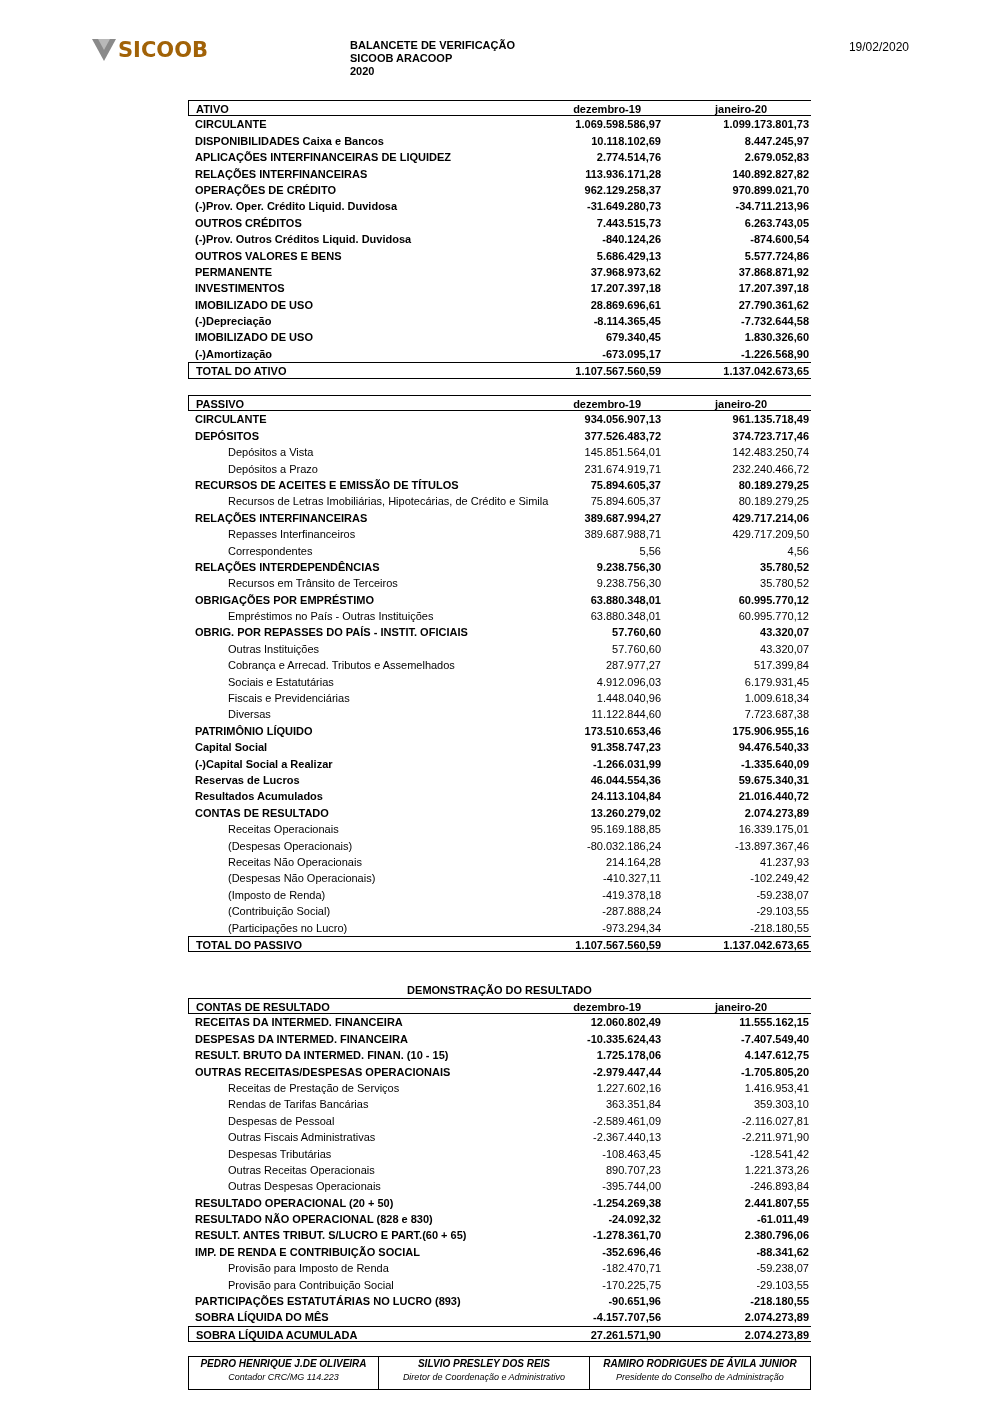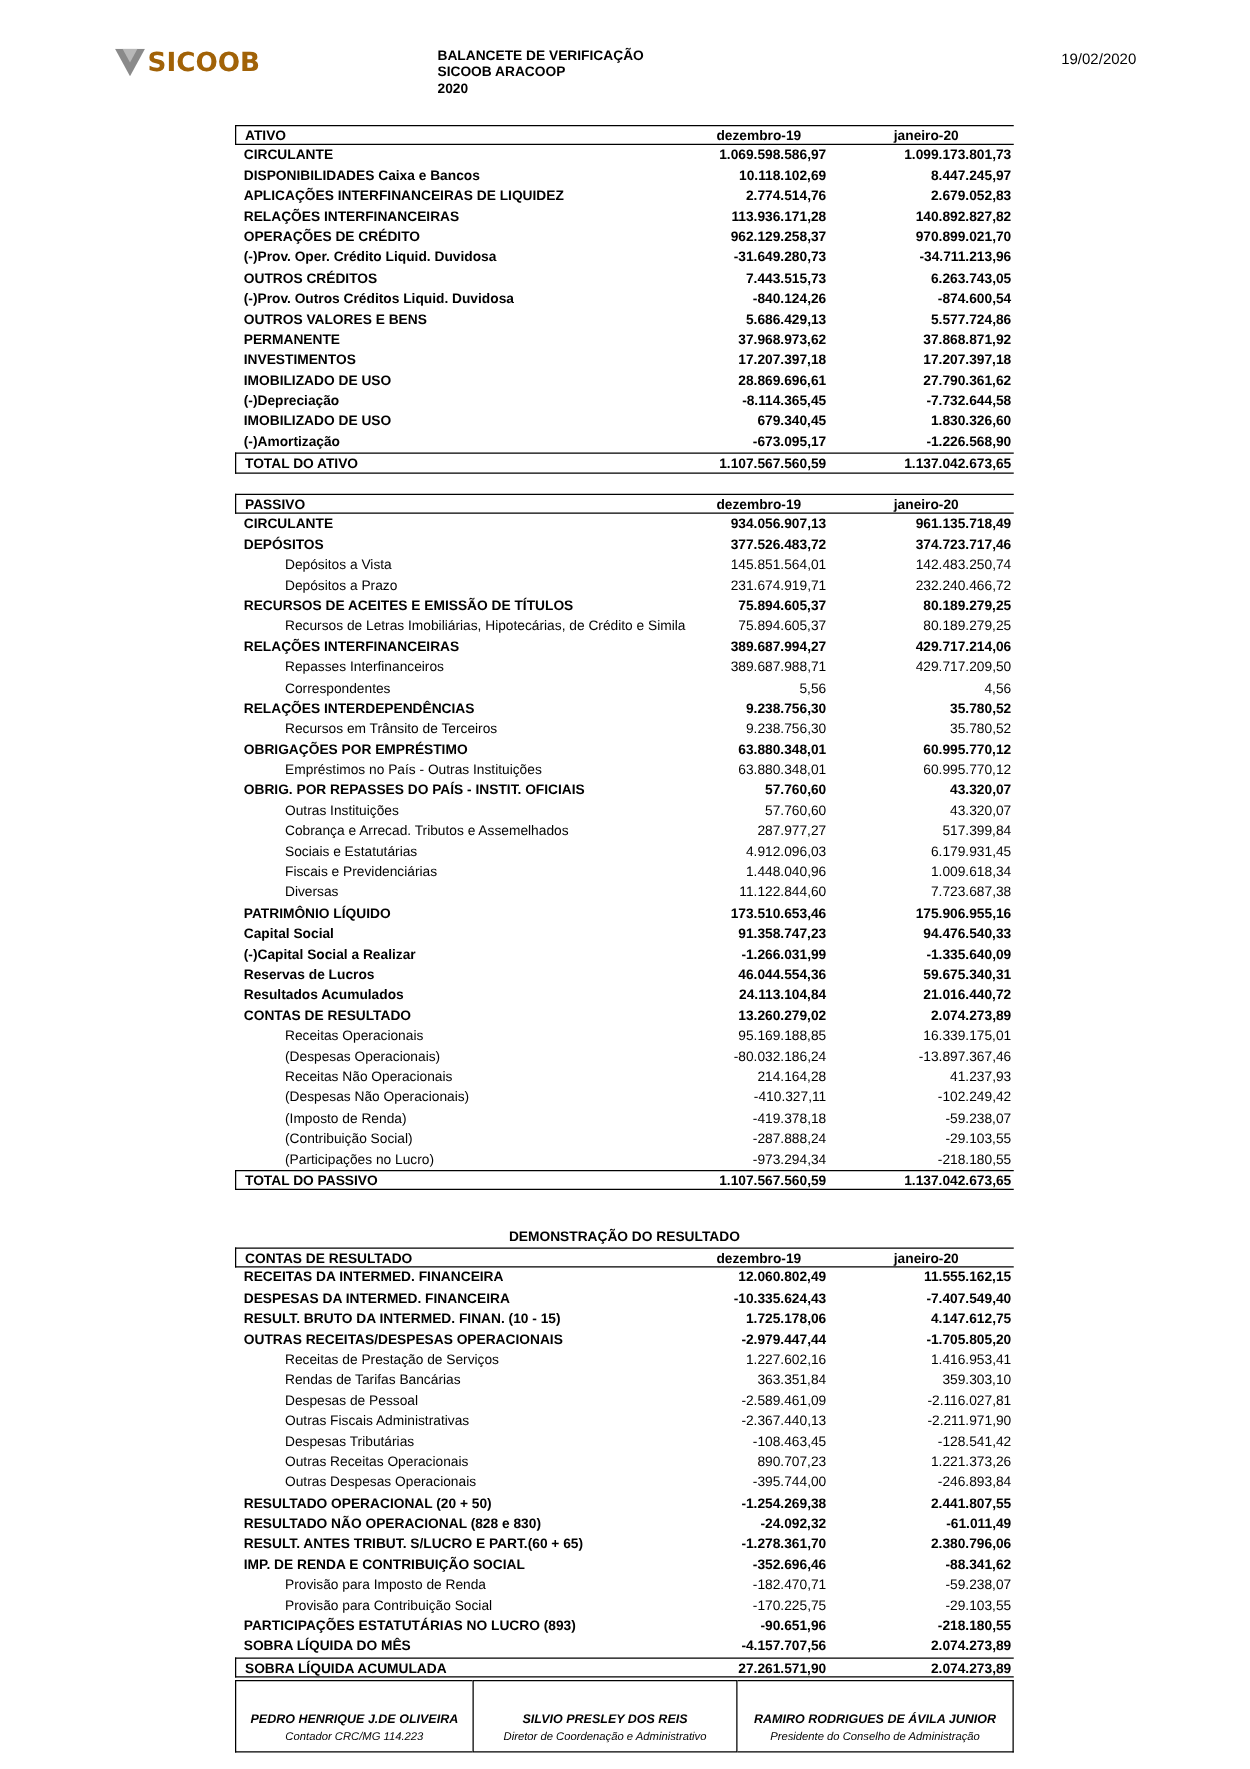--- a/index.html
+++ b/index.html
@@ -21,21 +21,21 @@
     .row .v2 { position: absolute; right: 2px; text-align: right; }
     .row.b { font-weight: bold; }
     .row.sub .lbl { left: 10px; padding-left: 30px; }
     .row.boxed { border-top: 1.5px solid #000; border-bottom: 1.5px solid #000;
                  border-left: 1.5px solid #000; box-sizing: border-box; }
     .row.head .v1 { right: 170px; }
     .row.head .v2 { right: 44px; }
     .section-title { text-align: center; font-weight: bold; font-size: 11px; height: 16px; line-height: 16px; }
 
     .sigs { position: absolute; left: 188px; top: 1344px; width: 704px; height: 58px;
-            display: flex; box-sizing: border-box; }
+            display: flex; box-sizing: border-box; align-items: center; }
     .sig { border: 1.5px solid #000; box-sizing: border-box; display: flex; flex-direction: column;
            justify-content: flex-end; align-items: center; padding-bottom: 5px;
            font-style: italic; text-align: center; }
     .sig .nm { font-weight: bold; font-size: 10px; line-height: 14px; }
     .sig .rl { font-size: 9px; line-height: 13px; }
     .sig1 { width: 190px; border-right: none; }
     .sig2 { width: 212px; }
     .sig3 { width: 221px; border-left: none; }
   </style>
 </head>

